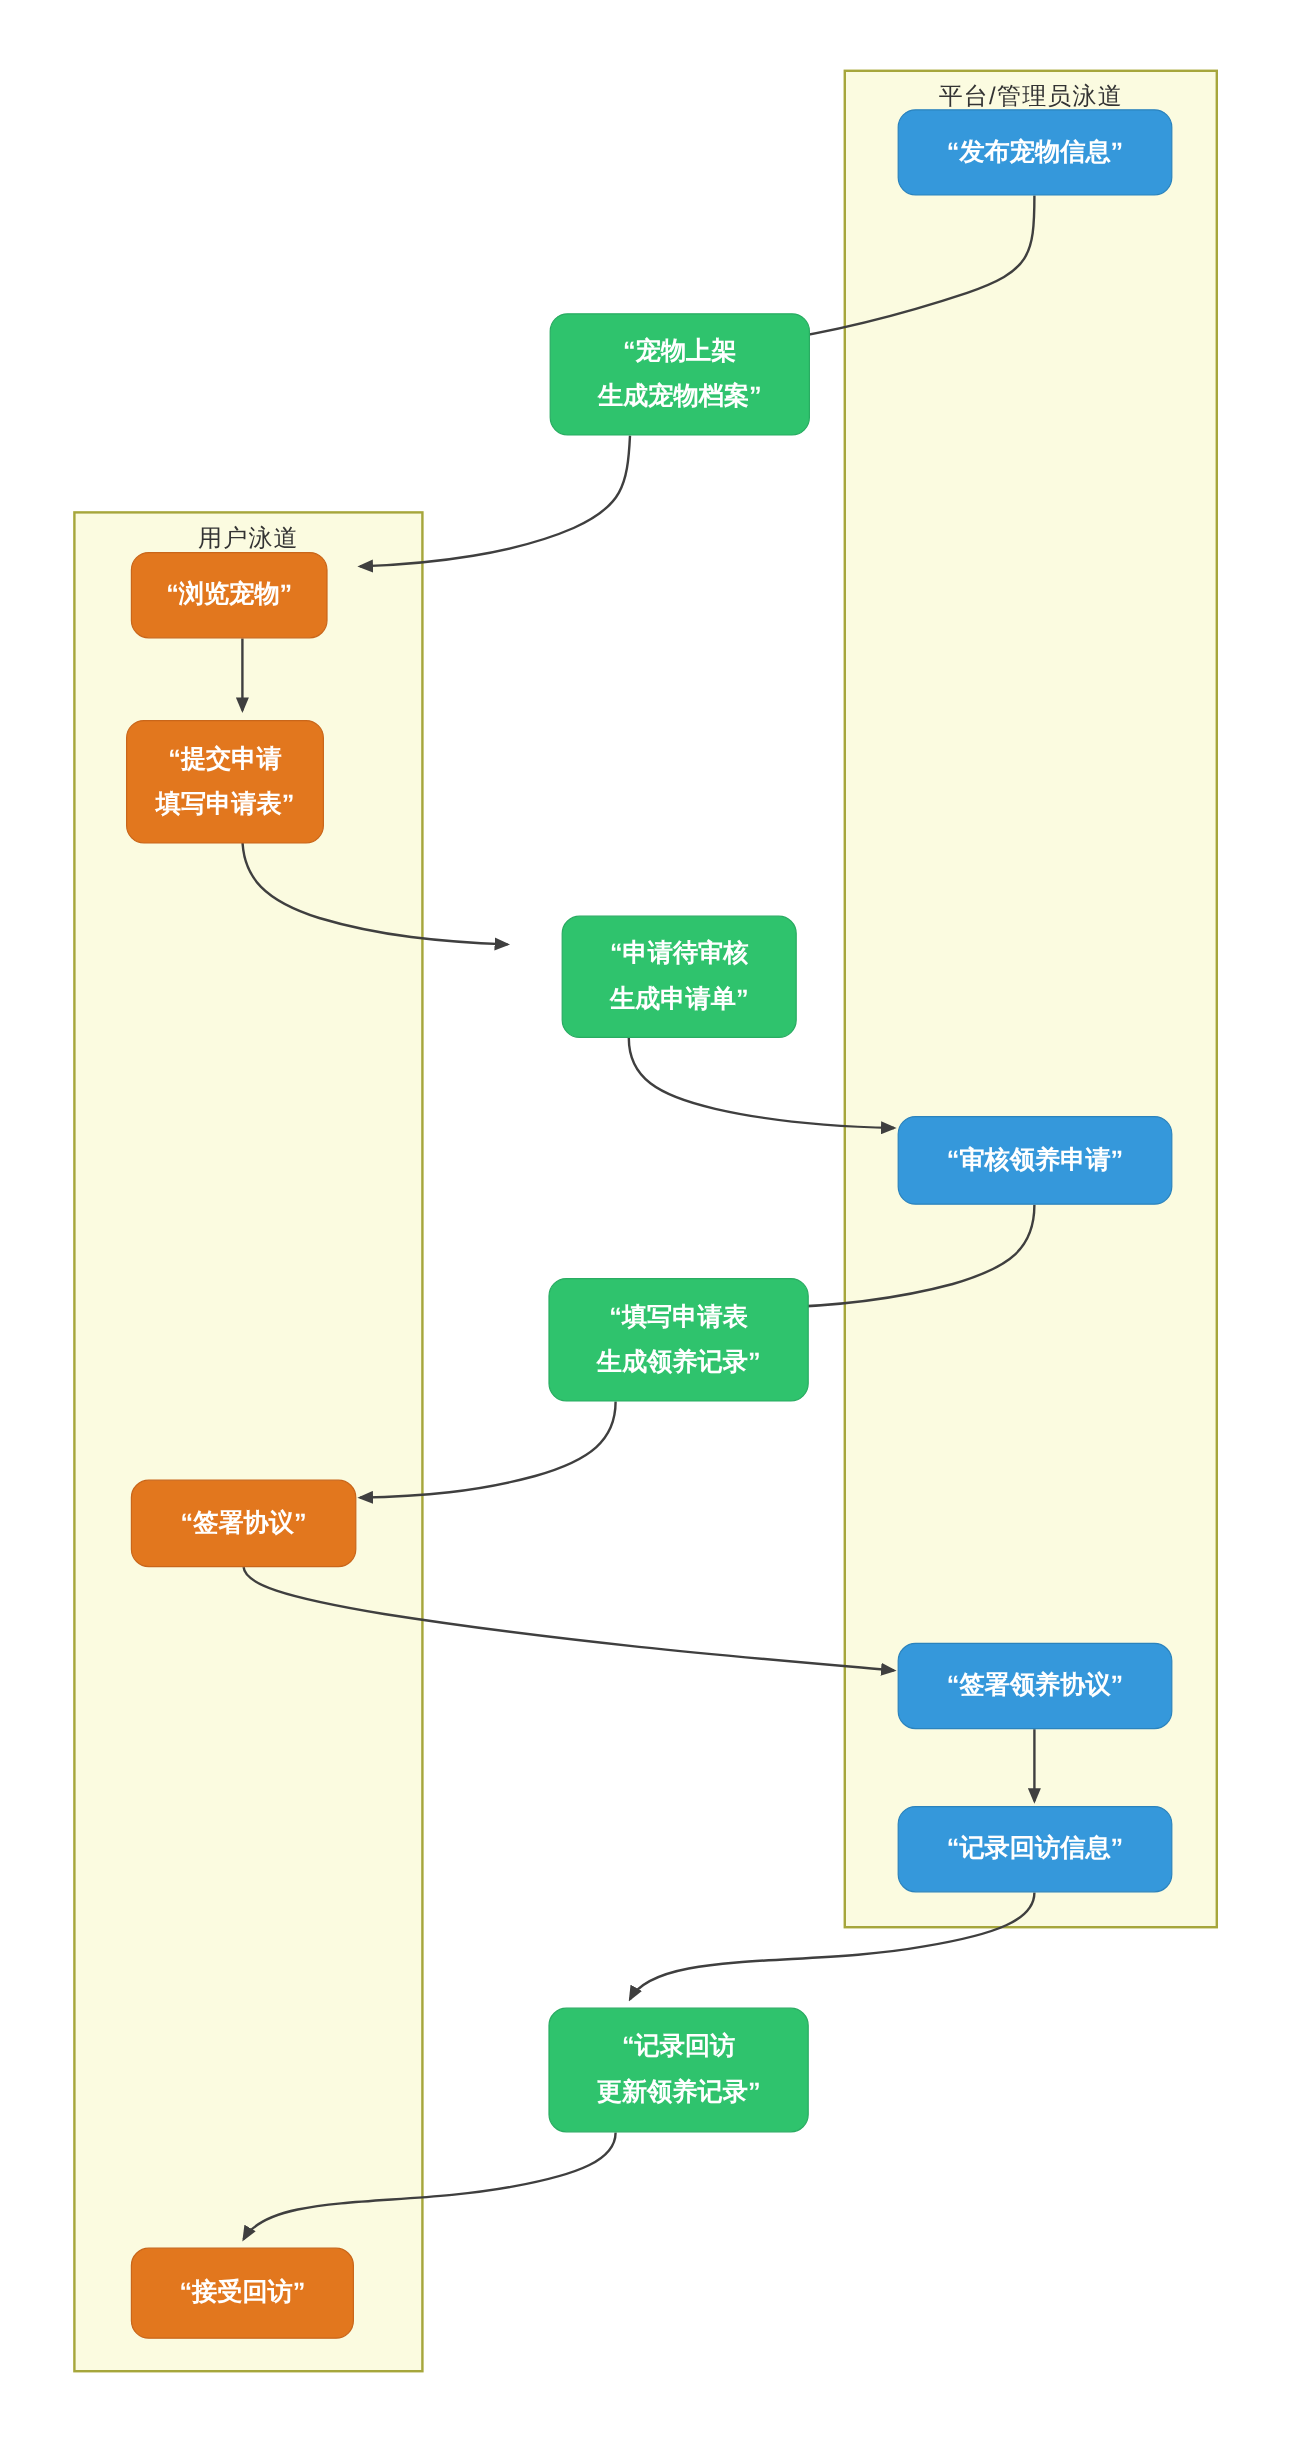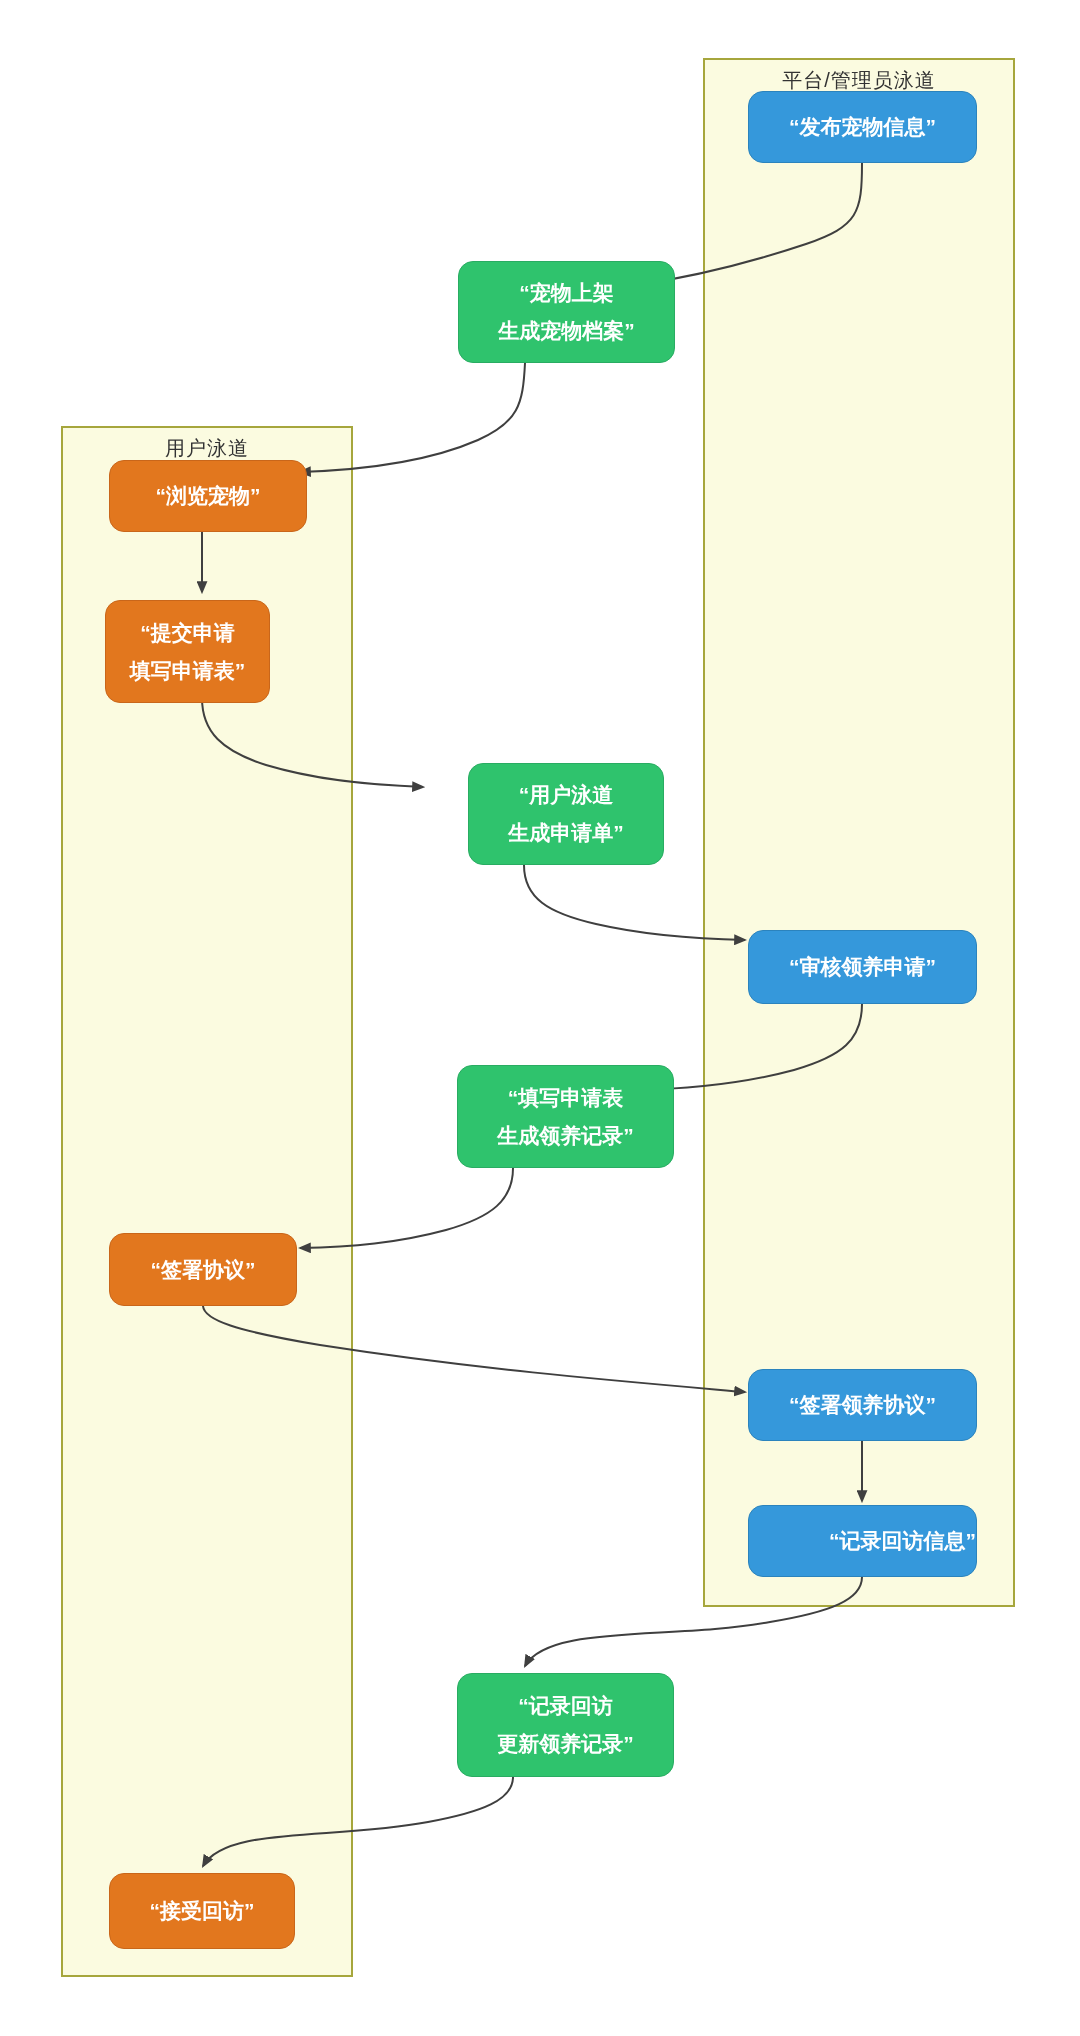--- a/index.html
+++ b/index.html
@@ -22,28 +22,28 @@
   .node-user  {background:#e2771e;border:1px solid #c9661a;}
 
   
   #lane-admin {left:703px;top:58px;width:312px;height:1549px;}
   #lane-system{left:372px;top:227px;width:306px;height:1581px;}
   #lane-user  {left:61px;top:426px;width:292px;height:1551px;}
 
   
   #node-publish  {left:748px;top:91px;  width:229px;height:72px;}
   #node-shelve   {left:416px;top:261px; width:217px;height:102px;}
-  #node-browse   {left:109px;top:460px; width:198px;height:72px;}
+  #node-browse   {left:109px;top:460px; width:164px;height:72px;}
   #node-apply    {left:105px;top:600px; width:165px;height:103px;}
   #node-pending  {left:426px;top:763px; width:196px;height:102px;}
   #node-review   {left:748px;top:930px; width:229px;height:74px;}
   #node-approved {left:415px;top:1065px;width:217px;height:103px;}
   #node-sign     {left:109px;top:1233px;width:188px;height:73px;}
   #node-signagree{left:748px;top:1369px;width:229px;height:72px;}
-  #node-record   {left:748px;top:1505px;width:229px;height:72px;align-items:flex-end;}
+  #node-record   {left:748px;top:1505px;width:229px;height:72px;}
   #node-update   {left:415px;top:1673px;width:217px;height:104px;}
   #node-accept   {left:109px;top:1873px;width:186px;height:76px;}
 </style>
 </head>
 <body>
 
 <div id="canvas">
 
   <div class="lane" id="lane-admin">
     <div class="lane-title">平台/管理员泳道</div>
@@ -81,21 +81,21 @@
   </div>
   <div class="node node-user" id="node-browse">
     <span>“浏览宠物”</span>
     <span></span>
   </div>
   <div class="node node-user" id="node-apply">
     <span>“提交申请</span>
     <span>填写申请表”</span>
   </div>
   <div class="node node-system" id="node-pending">
-    <span>“用户泳道</span>
+    <span>“申请待审核</span>
     <span>生成申请单”</span>
   </div>
   <div class="node node-admin" id="node-review">
     <span>“审核领养申请”</span>
     <span></span>
   </div>
   <div class="node node-system" id="node-approved">
     <span>“填写申请表</span>
     <span>生成领养记录”</span>
   </div>

